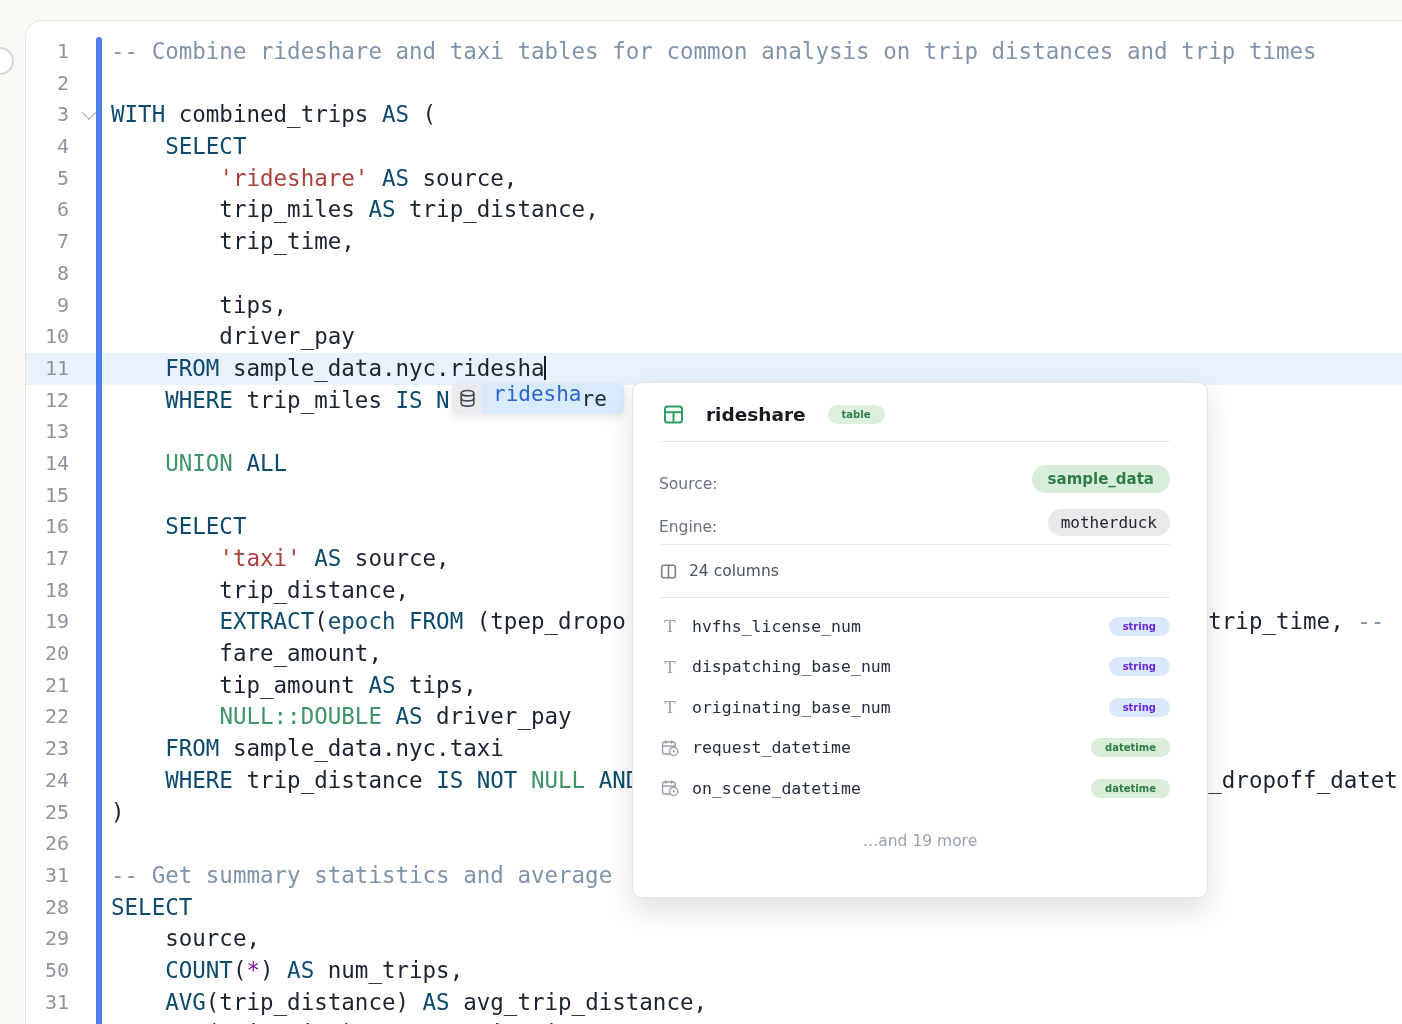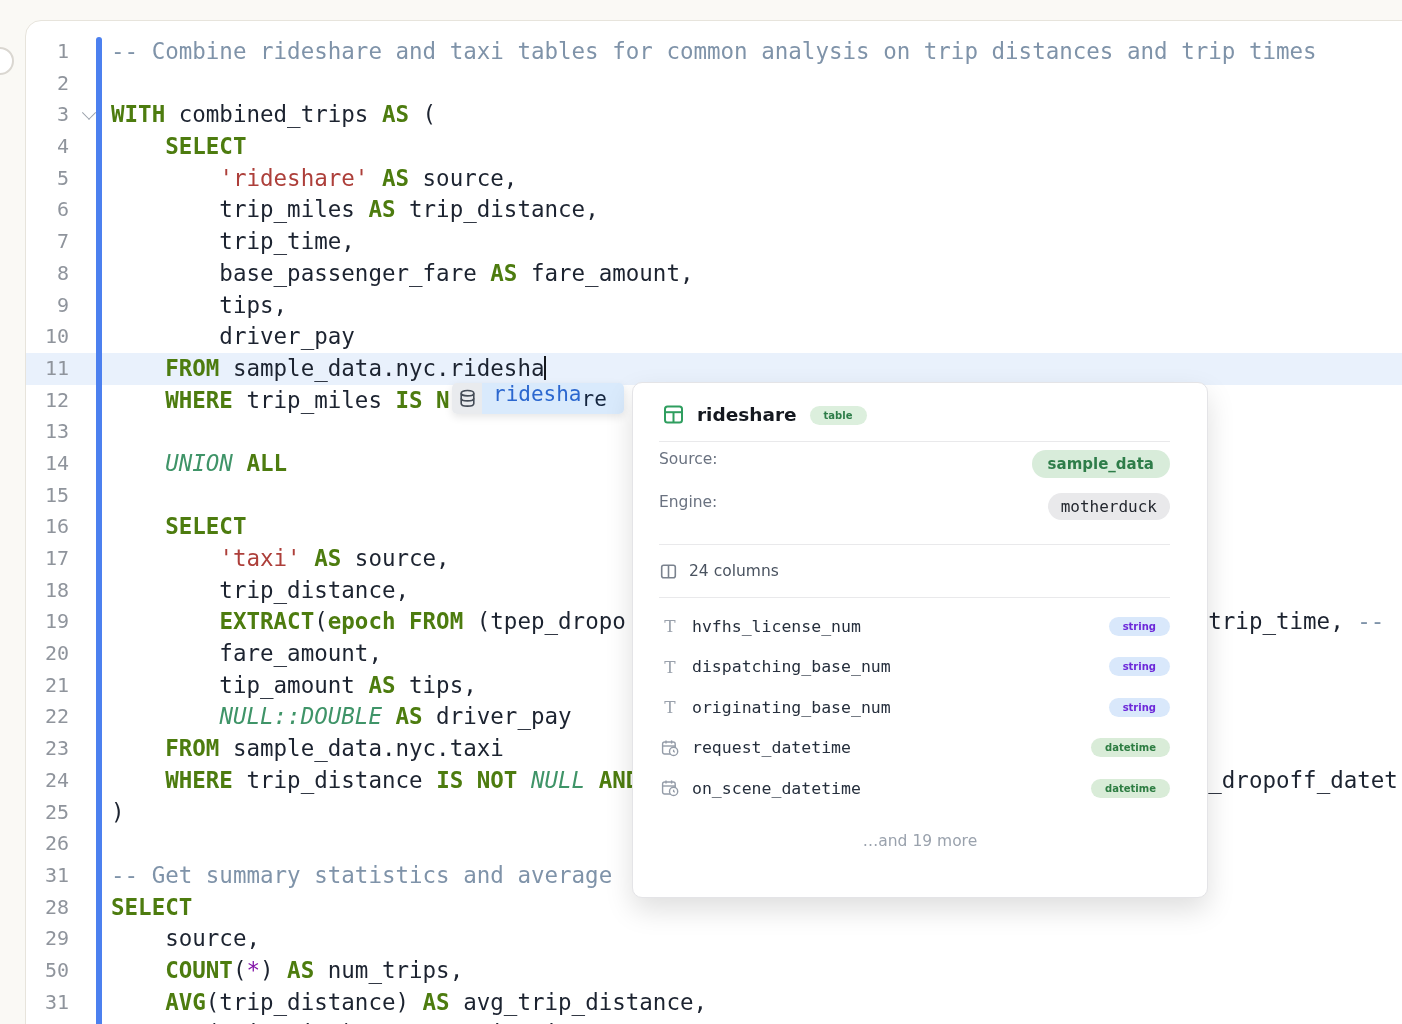--- a/index.html
+++ b/index.html
@@ -33,22 +33,22 @@
   .spacer{width:42px;flex:none;height:100%;position:relative;}
   .chev{
     position:absolute;left:15px;top:50%;width:9px;height:9px;
     border-right:1.5px solid #9aa1ab;border-bottom:1.5px solid #9aa1ab;
     transform:translateY(-72%) rotate(45deg);
   }
   .code{
     font:22.5px/31.7px "DejaVu Sans Mono",monospace;color:#1c2330;
     white-space:pre;z-index:6;
   }
-  .tok-kw{color:#4d7c0f;font-weight:bold;}
-  .tok-gr{color:#3f9468;font-style:italic;}
+  .tok-kw{color:#0c4a6e;font-weight:normal;}
+  .tok-gr{color:#3f9468;}
   .tok-str{color:#ad3f3a;}
   .tok-com{color:#7f93a9;}
   .tok-op{color:#8315a8;}
   .gap{display:inline-block;}
   .caret{display:inline-block;width:2px;height:24px;background:#15181d;vertical-align:-4px;}
   
   .autocomplete{
     position:absolute;left:452px;top:383px;height:31px;z-index:40;
     display:flex;border-radius:5px;overflow:hidden;
     box-shadow:0 3px 8px rgba(0,0,0,.10);
@@ -61,25 +61,25 @@
     padding:0 17px 0 11px;font:21px "DejaVu Sans Mono",monospace;white-space:pre;
   }
   .ac-match{color:#2b67cf;border-bottom:2px solid #2b67cf;padding-bottom:8px;}
   .ac-rest{color:#15263f;}
   
   .popup{
     position:absolute;left:632px;top:382px;width:576px;height:516px;z-index:50;
     background:#fff;border:1px solid #e4e4e7;border-radius:10px;
     box-shadow:0 12px 28px rgba(0,0,0,.13);box-sizing:border-box;
   }
-  .pp-header{display:flex;align-items:flex-end;gap:13px;padding:21px 26px 16px 30px;}
+  .pp-header{display:flex;align-items:center;gap:22px;padding:21px 26px 16px 30px;}
   .pp-title{font-size:18.5px;font-weight:bold;color:#14181f;}
   .hr{border-top:1px solid #e9e9eb;margin:0 37px 0 26px;height:0;}
   .pp-props{padding:8px 0;}
-  .pp-prop{display:flex;align-items:flex-start;justify-content:space-between;height:43px;padding:0 37px 0 26px;}
+  .pp-prop{display:flex;align-items:flex-end;justify-content:space-between;height:43px;padding:0 37px 0 26px;}
   .pp-prop-label{color:#6a7280;font-size:15.5px;}
   .pp-colcount{height:52px;display:flex;align-items:center;gap:12px;padding:0 26px;color:#4a5360;font-size:15.5px;}
   .pp-list{padding:8px 0;}
   .pp-col{display:flex;align-items:center;height:40.5px;padding:0 37px 0 28px;gap:13px;}
   .pp-col-name{font:16.5px "DejaVu Sans Mono",monospace;color:#262f3d;}
   .pp-col .pill{margin-left:auto;}
   .ticon{font-family:"DejaVu Serif",serif;font-size:17px;color:#9aa1ac;width:18px;text-align:center;flex:none;}
   .cicon{width:18px;flex:none;display:flex;align-items:center;justify-content:center;}
   .pp-more{height:48px;display:flex;align-items:center;justify-content:center;color:#9aa2ad;font-size:15.5px;}
   
@@ -130,21 +130,20 @@
         <div class="code"><span class="tok-pl">        trip_miles </span><span class="tok-kw">AS</span><span class="tok-pl"> trip_distance,</span></div>
       </div>
       <div class="code-row">
         <div class="num">7</div>
         <div class="spacer"></div>
         <div class="code"><span class="tok-pl">        trip_time,</span></div>
       </div>
       <div class="code-row">
         <div class="num">8</div>
         <div class="spacer"></div>
-        <div class="code"><span class="tok-pl">        base_passenger_fare </span><span class="tok-kw">AS</span><span class="tok-pl"> fare_amount,</span></div>
       </div>
       <div class="code-row">
         <div class="num">9</div>
         <div class="spacer"></div>
         <div class="code"><span class="tok-pl">        tips,</span></div>
       </div>
       <div class="code-row">
         <div class="num">10</div>
         <div class="spacer"></div>
         <div class="code"><span class="tok-pl">        driver_pay</span></div>

